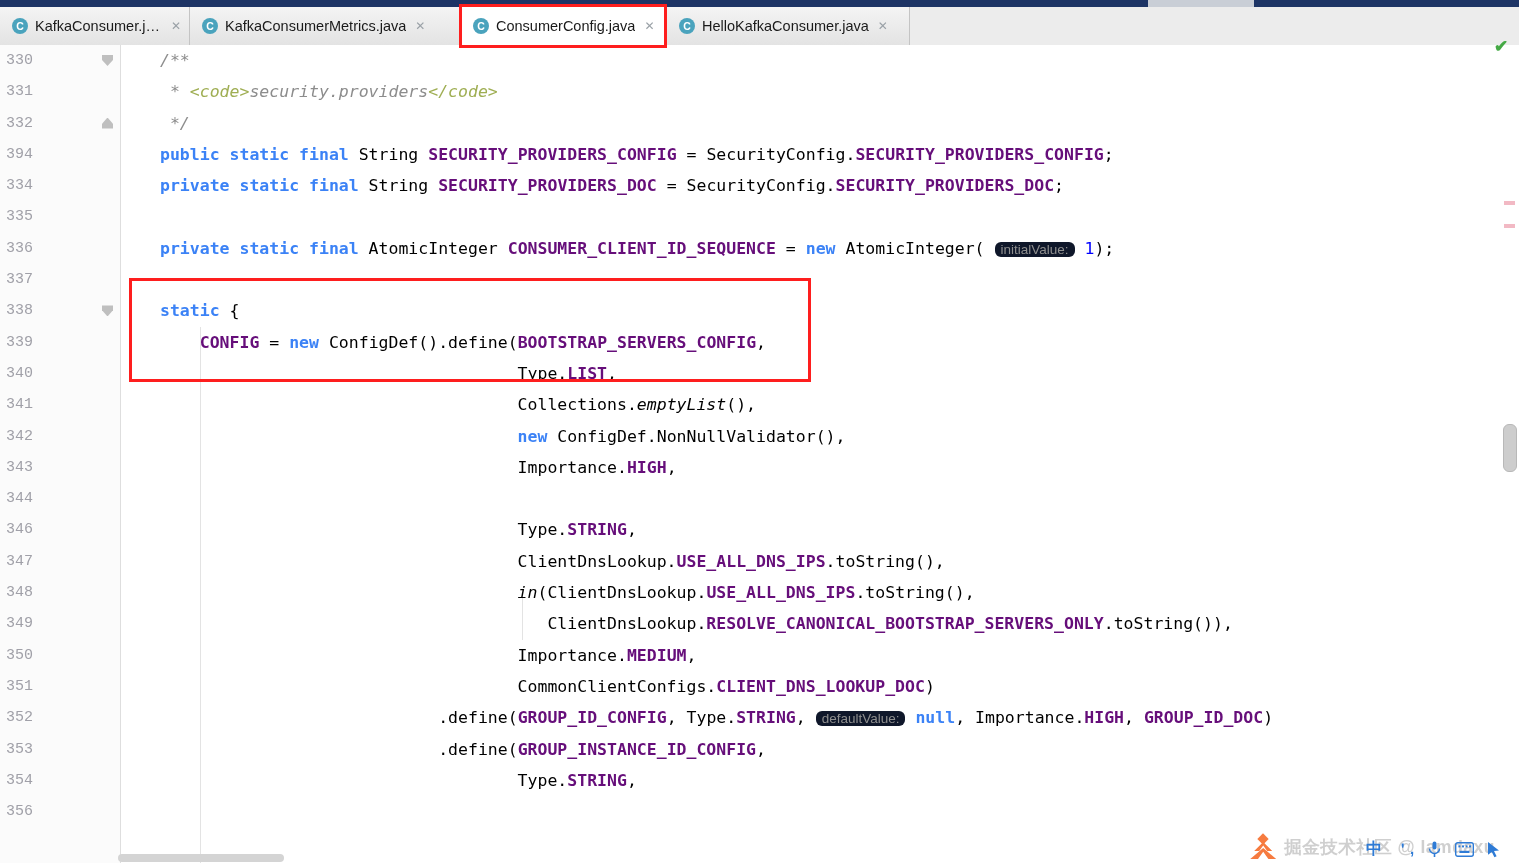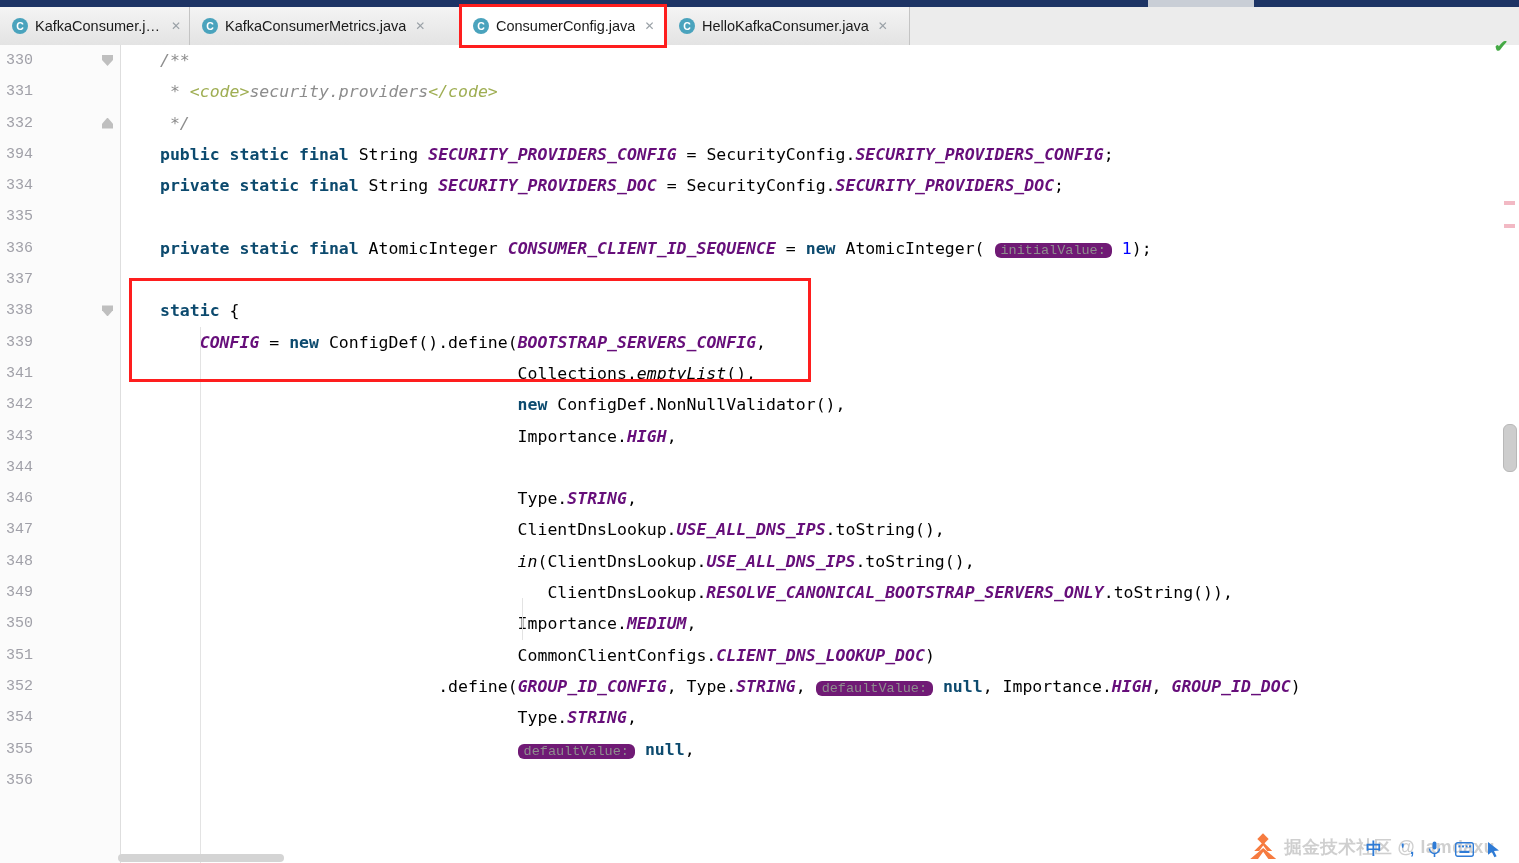--- a/index.html
+++ b/index.html
@@ -33,29 +33,29 @@
   .lines{position:absolute;left:0;top:0;width:100%;}
   .line{position:relative;height:31.3px;font-family:"Liberation Mono","DejaVu Sans Mono",monospace;
         font-size:16.5px;line-height:31.3px;}
   .lnum{position:absolute;left:6px;color:#a0a0a8;font-size:15px;}
   .fold{position:absolute;left:102px;top:10px;width:11px;height:11px;background:#bfbfbf;}
   .fold.down{clip-path:polygon(0 0,100% 0,100% 45%,50% 100%,0 45%);}
   .fold.up{clip-path:polygon(50% 0,100% 55%,100% 100%,0 100%,0 55%);}
   .ltext{position:absolute;left:160px;top:0;white-space:pre;}
 
   
-  .s-k{color:#0c4a6e;font-weight:bold;}
+  .s-k{color:#3b82f6;font-weight:bold;}
   .s-p{color:#000;}
-  .s-c{color:#660e7a;font-weight:bold;font-style:italic;}
+  .s-c{color:#660e7a;font-weight:bold;}
   .s-i{color:#000;font-style:italic;}
   .s-d{color:#8c8c8c;font-style:italic;}
   .s-dt{color:#9fae53;font-style:italic;}
   .s-n{color:#0000ff;}
-  .s-h{background:#701a75;color:#8e8e8e;border-radius:6px;padding:0 6px;
-       font-family:Liberation Mono, monospace;font-size:13.5px;font-style:normal;}
+  .s-h{background:#0f172a;color:#8e8e8e;border-radius:6px;padding:0 6px;
+       font-family:Liberation Sans, sans-serif;font-size:13.5px;font-style:normal;}
 
   .guide{position:absolute;width:1px;background:#e3e3e3;}
   .g1{left:200px;top:282px;height:536px;}
   .g2{left:522px;top:553px;height:42px;}
 
   
   .check{position:absolute;left:1494px;top:36px;color:#45a945;font-size:17px;font-weight:bold;}
   .stripe-mark{position:absolute;left:1504px;width:11px;height:4px;background:#f2b9c4;}
   .m1{top:201px;}
   .m2{top:224px;}
@@ -164,20 +164,25 @@
     <span class="lnum">338</span>
     <span class="fold down"></span>
     <code class="ltext" style="padding-left: 0ch;"><span class="s-k">static</span><span class="s-p"> {</span></code>
   </div>
         <div class="line">
     <span class="lnum">339</span>
 
     <code class="ltext" style="padding-left: 4ch;"><span class="s-c">CONFIG</span><span class="s-p"> = </span><span class="s-k">new</span><span class="s-p"> ConfigDef().define(</span><span class="s-c">BOOTSTRAP_SERVERS_CONFIG</span><span class="s-p">,</span></code>
   </div>
         <div class="line">
+    <span class="lnum">340</span>
+
+    <code class="ltext" style="padding-left: 36ch;"><span class="s-p">Type.</span><span class="s-c">LIST</span><span class="s-p">,</span></code>
+  </div>
+        <div class="line">
     <span class="lnum">341</span>
 
     <code class="ltext" style="padding-left: 36ch;"><span class="s-p">Collections.</span><span class="s-i">emptyList</span><span class="s-p">(),</span></code>
   </div>
         <div class="line">
     <span class="lnum">342</span>
 
     <code class="ltext" style="padding-left: 36ch;"><span class="s-k">new</span><span class="s-p"> ConfigDef.NonNullValidator(),</span></code>
   </div>
         <div class="line">
@@ -218,28 +223,28 @@
     <span class="lnum">351</span>
 
     <code class="ltext" style="padding-left: 36ch;"><span class="s-p">CommonClientConfigs.</span><span class="s-c">CLIENT_DNS_LOOKUP_DOC</span><span class="s-p">)</span></code>
   </div>
         <div class="line">
     <span class="lnum">352</span>
 
     <code class="ltext" style="padding-left: 28ch;"><span class="s-p">.define(</span><span class="s-c">GROUP_ID_CONFIG</span><span class="s-p">, Type.</span><span class="s-c">STRING</span><span class="s-p">, </span><span class="s-h">defaultValue:</span><span class="s-p"> </span><span class="s-k">null</span><span class="s-p">, Importance.</span><span class="s-c">HIGH</span><span class="s-p">, </span><span class="s-c">GROUP_ID_DOC</span><span class="s-p">)</span></code>
   </div>
         <div class="line">
+    <span class="lnum">353</span>
+
+    <code class="ltext" style="padding-left: 28ch;"><span class="s-p">.define(</span><span class="s-c">GROUP_INSTANCE_ID_CONFIG</span><span class="s-p">,</span></code>
+  </div>
+        <div class="line">
     <span class="lnum">354</span>
 
     <code class="ltext" style="padding-left: 36ch;"><span class="s-p">Type.</span><span class="s-c">STRING</span><span class="s-p">,</span></code>
-  </div>
-        <div class="line">
-    <span class="lnum">355</span>
-
-    <code class="ltext" style="padding-left: 36ch;"><span class="s-h">defaultValue:</span><span class="s-p"> </span><span class="s-k">null</span><span class="s-p">,</span></code>
   </div>
         <div class="line">
     <span class="lnum">356</span>
 
     <code class="ltext" style="padding-left: 36ch;"></code>
   </div>
       </div>
     <div class="guide g1"></div>
     <div class="guide g2"></div>
   </div>

